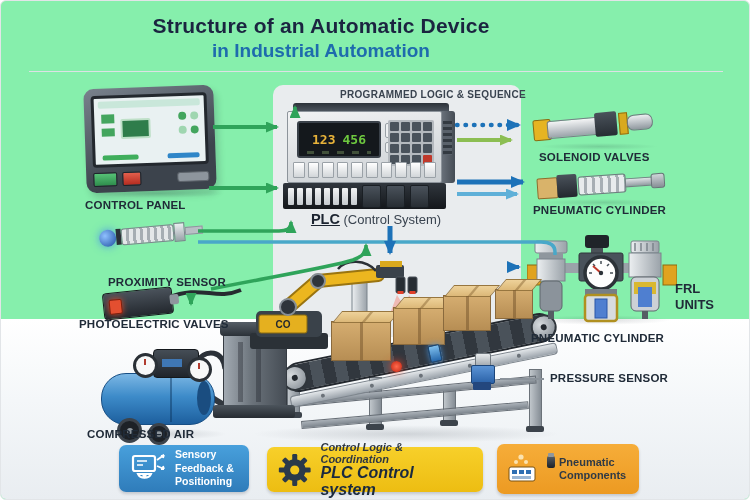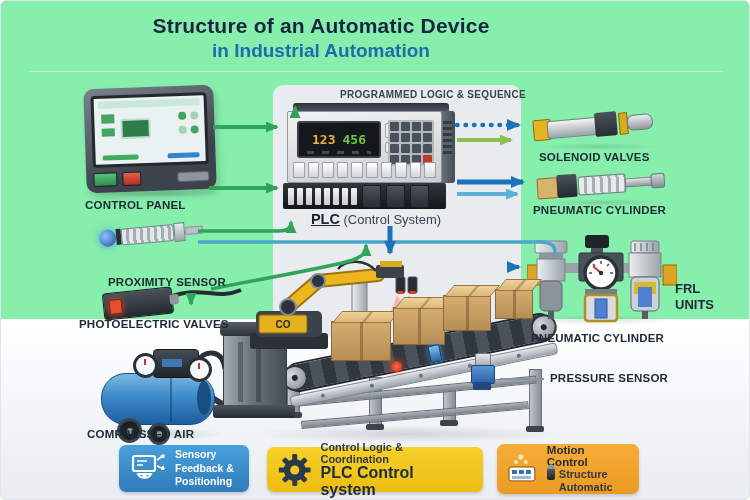--- a/index.html
+++ b/index.html
@@ -163,21 +163,21 @@
   .frl{position:absolute;left:526px;top:234px;z-index:4;}
   .frl-units-text{position:absolute;left:674px;top:280px;width:58px;z-index:7;font-size:13px;font-weight:800;color:#202b38;line-height:1.25;}
   .robot{position:absolute;left:225px;top:250px;z-index:4;}
   .wires{position:absolute;left:0;top:0;z-index:2;pointer-events:none;}
   .arrows{position:absolute;left:0;top:0;z-index:6;pointer-events:none;}
 
   .legend-box{position:absolute;border-radius:7px;display:flex;align-items:center;gap:9px;
         padding:5px 11px;box-sizing:border-box;z-index:8;box-shadow:0 2px 3px rgba(20,30,45,.18);}
   .lg1{left:118px;top:444px;width:130px;height:47px;background:linear-gradient(#48a0dc,#2f7cba);}
   .lg1 .txt{font-size:10.5px;font-weight:800;color:#ffffff;line-height:1.3;}
-  .lg2{left:266px;top:446px;width:216px;height:45px;background:linear-gradient(#f7d02a,#edbd12);}
+  .lg2{left:266px;top:446px;width:216px;height:45px;background:linear-gradient(#f7d02a,#edbd12);font-style:italic;}
   .lg2 .sub{font-size:11px;font-weight:700;color:#2e3742;}
   .lg2 .big{font-size:16px;font-weight:800;color:#1a2a3f;line-height:1.05;}
   .lg3{left:496px;top:443px;width:142px;height:50px;background:linear-gradient(#f6ad39,#ec9a22);}
   .lg3 .ttl{font-size:11.5px;font-weight:800;color:#242e39;}
   .lg3 .ln{font-size:11px;font-weight:600;color:#303a45;line-height:1.2;display:flex;align-items:center;gap:4px;}
   .cyl-glyph{display:inline-block;width:8px;height:12px;background:linear-gradient(#555d66,#1d2126);border-radius:2px;position:relative;}
   .cyl-glyph::before{content:"";position:absolute;left:1px;top:-3px;width:6px;height:4px;background:#8f979e;border-radius:1px;}
 </style>
 </head>
 <body>
@@ -523,24 +523,23 @@
       <circle cx="13" cy="5" r="2.6" fill="#fbe3b0"></circle>
       <circle cx="8" cy="10" r="2" fill="#fbe3b0"></circle>
       <circle cx="18" cy="10" r="2" fill="#fbe3b0"></circle>
       <rect x="1" y="15" width="26" height="14" rx="2" fill="#ffffff" stroke="#7a5210"></rect>
       <rect x="4" y="18" width="5" height="4" fill="#2f6fb3"></rect>
       <rect x="11" y="18" width="5" height="4" fill="#2f6fb3"></rect>
       <rect x="18" y="18" width="5" height="4" fill="#2f6fb3"></rect>
       <rect x="4" y="24" width="19" height="3" fill="#9ab6d4"></rect>
     </svg>
     <div>
-      <div class="ttl">Motion Control</div>
       <div class="ln">
           <span class="cyl-glyph"></span>
-          <span>Structure</span>
+          <span>Pneumatic</span>
         </div>
       <div class="ln" style="padding-left:12px;">
-          <span>Automatic</span>
+          <span>Components</span>
         </div>
     </div>
   </div>
 
 </div>
 
 </body></html>

